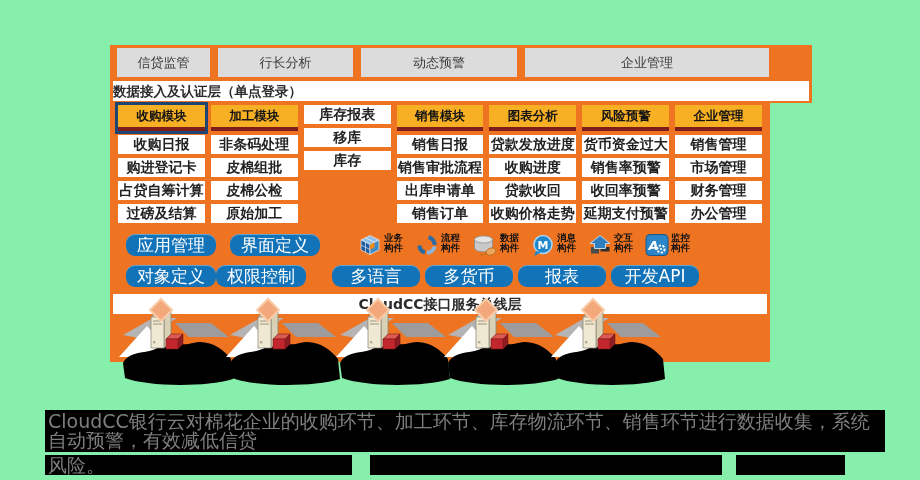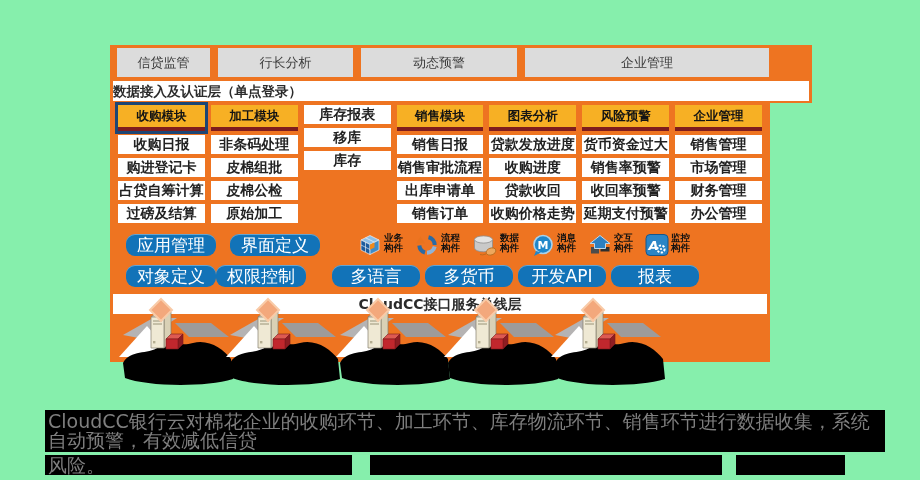--- a/index.html
+++ b/index.html
@@ -193,22 +193,22 @@
           </div>
         </div>
       </div>
     </div>
 
     <div class="prow prow2">
       <div class="pbtn">对象定义</div>
       <div class="pbtn">权限控制</div>
       <div class="fbtn first">多语言</div>
       <div class="fbtn">多货币</div>
+      <div class="fbtn">报表</div>
       <div class="fbtn">开发API</div>
-      <div class="fbtn">报表</div>
     </div>
 
     <div class="bus-bar">CloudCC接口服务总线层</div>
 
     <svg class="stations" viewBox="0 0 660 100">
       <defs>
         <g id="st">
           <polygon points="6,36 36,19 60,19 27,40" fill="#b5b3b3"></polygon>
           <polygon points="2,58 30,27 57,58" fill="#ffffff"></polygon>
           <polygon points="58,24 94,24 112,38 72,38" fill="#9d9b9b"></polygon>

